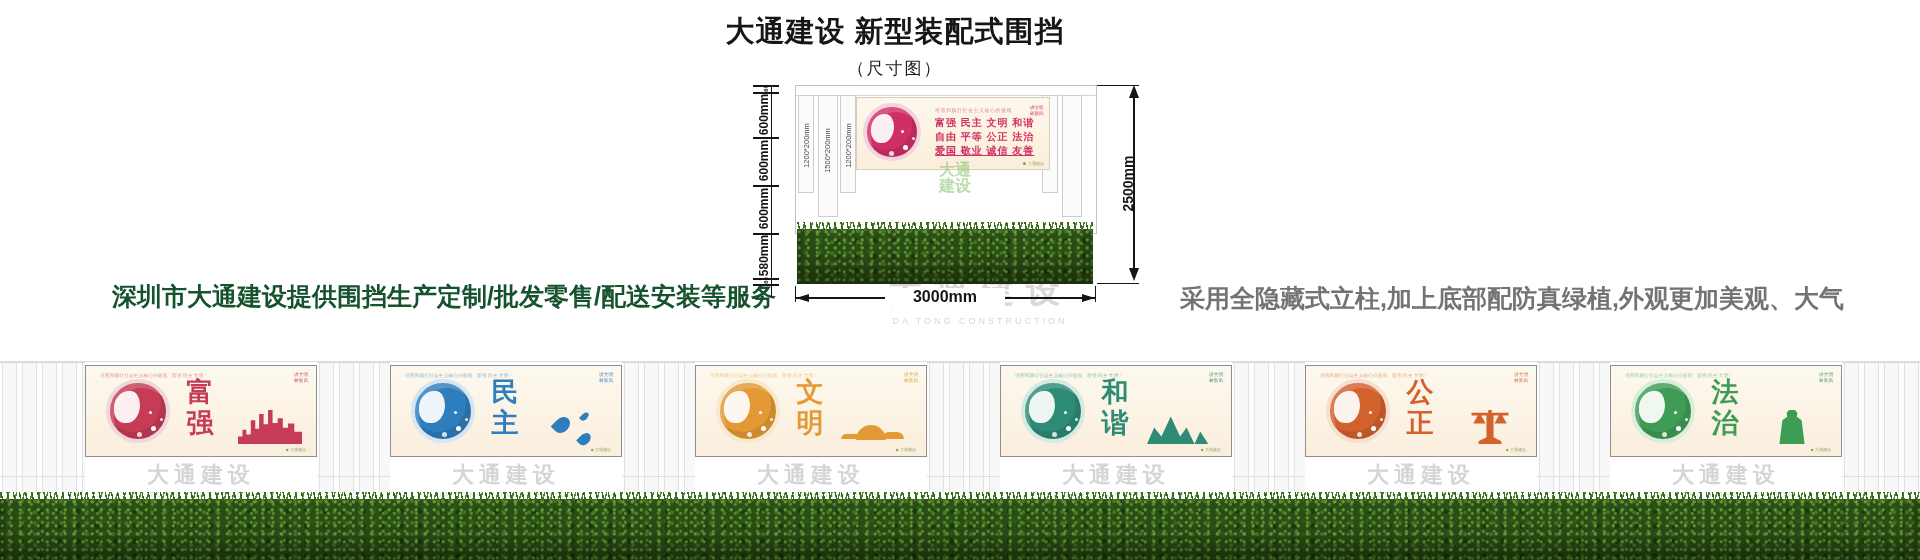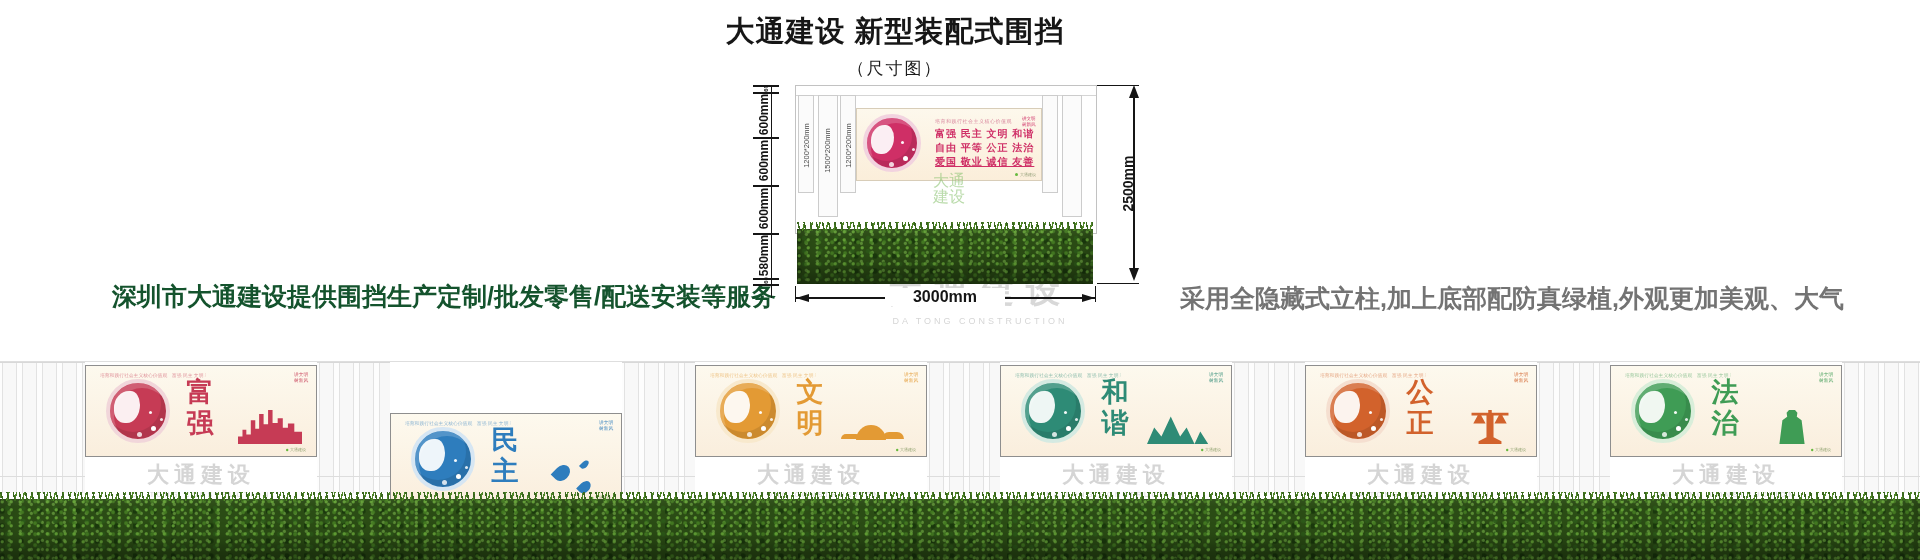--- a/index.html
+++ b/index.html
@@ -23,29 +23,29 @@
   .sl1{left:798px;top:95px;width:14px;height:96px;}
   .sl2{left:818px;top:95px;width:18px;height:120px;}
   .sl3{left:840px;top:95px;width:14px;height:96px;}
   .sl4{left:1042px;top:95px;width:14px;height:96px;}
   .sl5{left:1062px;top:95px;width:18px;height:120px;}
   .dd-slat-label{position:absolute;width:80px;height:9px;font-size:7.5px;color:#4a4a4a;text-align:center;transform:rotate(-90deg);z-index:3;white-space:nowrap;}
   .pl1{left:766px;top:141px;}
   .pl2{left:787px;top:146px;}
   .pl3{left:808px;top:141px;}
 
-  .dd-poster{position:absolute;left:856px;top:108px;width:184px;height:71px;background:linear-gradient(#fdf8ec,#fbeeda);border:1px solid #d8cdb8;z-index:3;}
+  .dd-poster{position:absolute;left:856px;top:97px;width:184px;height:71px;background:linear-gradient(#fdf8ec,#fbeeda);border:1px solid #d8cdb8;z-index:3;padding-left:8px;}
   .dd-poster .pcircle{left:6px;top:5px;width:58px;height:58px;}
   .dd-slogan{position:absolute;left:78px;top:9px;font-size:5px;color:#d9899f;letter-spacing:.5px;white-space:nowrap;}
   .dd-row{position:absolute;left:78px;font-size:10px;font-weight:bold;color:var(--c);white-space:nowrap;letter-spacing:1px;}
   .r0{top:18px;} .r1{top:32px;} .r2{top:46px;text-decoration:underline;}
   .dd-corner{position:absolute;right:3px;top:7px;width:16px;font-size:4.5px;line-height:5.5px;color:var(--c);word-break:break-all;}
   .dd-foot{position:absolute;right:5px;bottom:3px;font-size:4px;color:#9aa57f;white-space:nowrap;}
   .dot{display:inline-block;width:3px;height:3px;border-radius:50%;background:#67b93e;margin-right:2px;vertical-align:middle;}
-  .dd-brand{position:absolute;left:70px;top:64px;width:44px;text-align:center;font-size:16px;line-height:16px;font-weight:normal;color:rgba(140,195,115,.6);z-index:4;}
+  .dd-brand{position:absolute;left:70px;top:64px;width:44px;text-align:right;font-size:16px;line-height:16px;font-weight:bold;color:rgba(140,195,115,.6);z-index:4;}
 
   
   .dimline{position:absolute;background:#151515;z-index:5;}
   .vchain{left:771px;top:85px;width:1.2px;height:199px;}
   .htick{left:753px;width:26px;height:1.5px;}
   .t0{top:85px;} .t1{top:92px;} .t2{top:137px;} .t3{top:185px;} .t4{top:233px;} .t5{top:278px;} .t6{top:284px;}
   .dim-vlabel{position:absolute;transform:rotate(-90deg);text-align:center;font-weight:bold;color:#151515;z-index:5;white-space:nowrap;}
   .big{width:46px;height:13px;font-size:12px;line-height:13px;left:741px;}
   .small{width:12px;height:7px;font-size:6px;line-height:7px;left:760px;font-weight:bold;}
   .L0{top:85px;} .L1{top:108px;} .L2{top:154px;} .L3{top:202px;} .L4{top:249px;} .L5{top:277px;}
@@ -220,21 +220,21 @@
       <div class="pcircle"></div>
       <div class="word">富强</div>
       <div class="motif motif-skyline"></div>
       <div class="pfoot"><span class="dot"></span><span class="ftext">大通建设</span></div>
     </div>
     <div class="panel-wm wm">
       <div class="wm-cn">大通建设</div>
       <div class="wm-en">DA TONG CONSTRUCTION</div>
     </div>
   </div>
-      <div class="billboard-wrap" style="left: 390px; margin-top: 48px; --c: #2e7dbd; --cl: #d6e6f3;">
+      <div class="billboard-wrap" style="left: 390px; --c: #2e7dbd; --cl: #d6e6f3;">
     <div class="billboard">
       <div class="strip">培育和践行社会主义核心价值观　富强 民主 文明 和谐 自由 平等 公正 法治 爱国 敬业 诚信 友善</div>
       <div class="corner">讲文明 树新风</div>
       <div class="pcircle"></div>
       <div class="word">民主</div>
       <div class="motif motif-drops"></div>
       <div class="pfoot"><span class="dot"></span><span class="ftext">大通建设</span></div>
     </div>
     <div class="panel-wm wm">
       <div class="wm-cn">大通建设</div>

